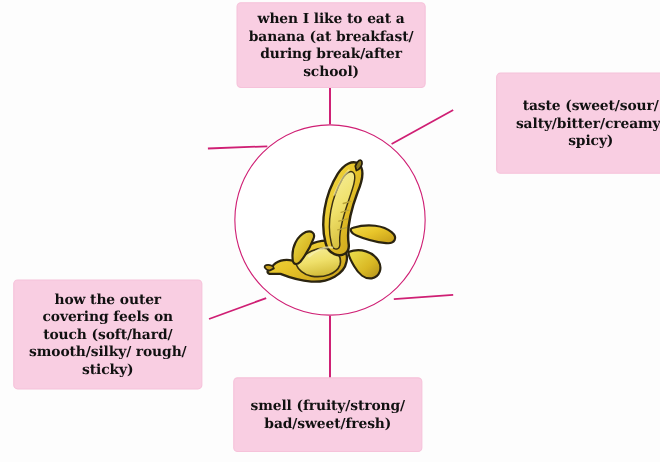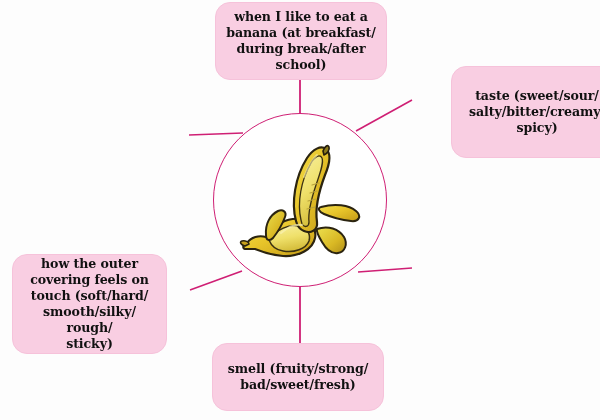--- a/index.html
+++ b/index.html
@@ -22,39 +22,39 @@
     top: 0;
     width: 600px;
     height: 420px;
     pointer-events: none;
   }
   .node {
     position: absolute;
     box-sizing: border-box;
     background: #f9cee2;
     border: 1px solid #f6c2da;
-    border-radius: 15px;
+    border-radius: 4px;
     color: #111111;
     font-weight: bold;
     font-size: 12.6px;
     line-height: 1.26;
     text-align: center;
     display: flex;
     align-items: center;
     justify-content: center;
     padding: 6px 7px;
     white-space: pre-line;
     letter-spacing: -0.1px;
   }
   
   #node-top      { left: 215px; top: 2px;   width: 172px; height: 78px; }
   #node-right-up { left: 413px; top: 66px;  width: 172px; height: 92px; margin-left: 38px; }
   #node-right-dn { left: 413px; top: 257px; width: 172px; height: 88px; }
   #node-bottom   { left: 212px; top: 343px; width: 172px; height: 68px; }
-  #node-left-dn  { left: 12px;  top: 254px; width: 155px; height: 100px; }
+  #node-left-dn  { left: 12px;  top: 254px; width: 172px; height: 100px; }
   #node-left-up  { left: 10px;  top: 60px;  width: 178px; height: 88px; }
 
   #hub {
     position: absolute;
     left: 213px;
     top: 113px;
     width: 174px;
     height: 174px;
     border-radius: 50%;
     border: 1.6px solid #cf1f74;

